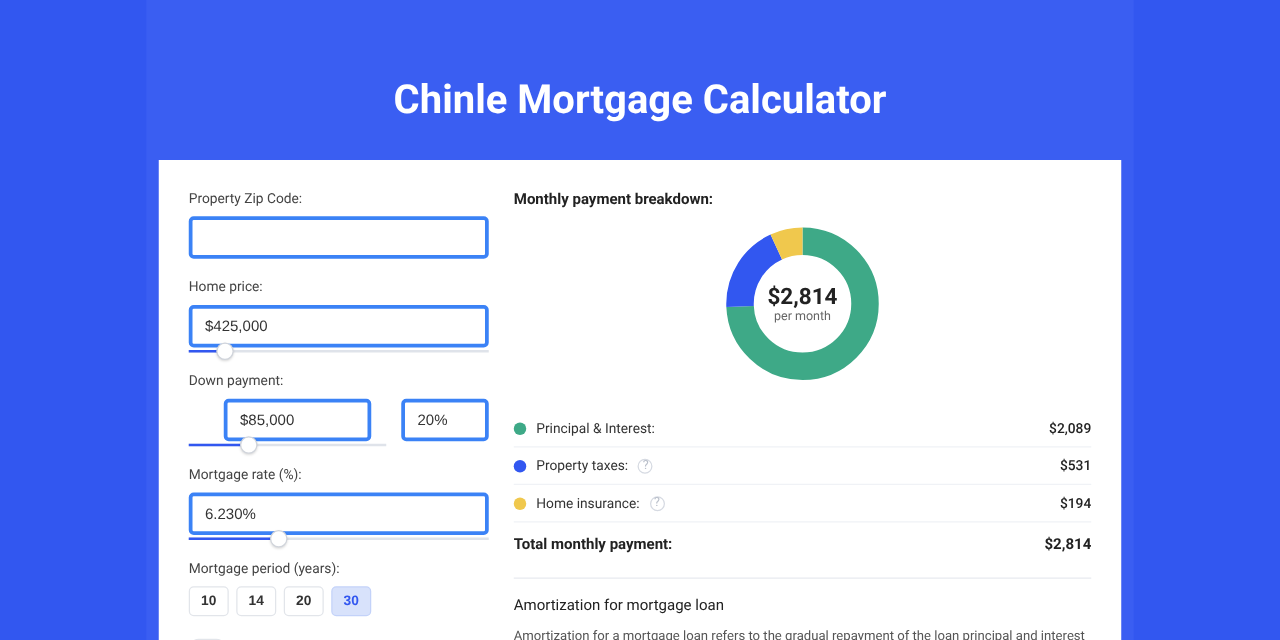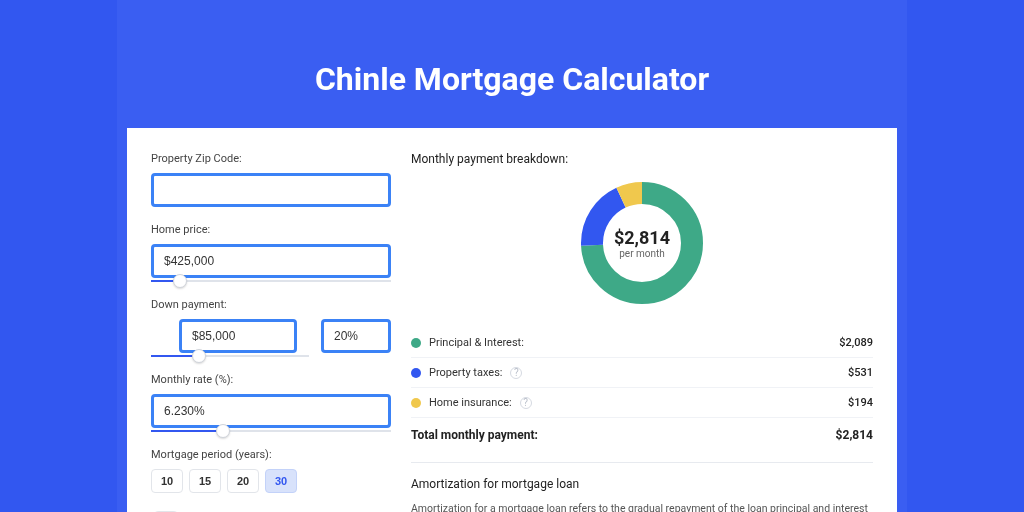--- a/index.html
+++ b/index.html
@@ -113,21 +113,21 @@
     left: 2px;
     top: 2px;
     width: 12px;
     height: 12px;
     background: #fff;
     border-radius: 50%;
   }
 
   .breakdown-title {
     font-size: 12px;
-    font-weight: 400;
+    font-weight: 700;
     color: #222;
     margin-bottom: 12px;
   }
   .donut-wrap {
     display: flex;
     justify-content: center;
     margin-bottom: 20px;
   }
   .donut {
     width: 130px;
@@ -214,33 +214,33 @@
           <input class="text-input" type="text" value="$85,000" style="">
           <input class="text-input" type="text" value="20%" style="">
         </div>
         <div class="slider-track" style="width:66%">
           <div class="slider-fill" style="width:30%"></div>
           <div class="slider-thumb" style="left:30%"></div>
         </div>
       </div>
 
       <div class="field-group">
-        <label class="form-label">Monthly rate (%):</label>
+        <label class="form-label">Mortgage rate (%):</label>
         <input class="text-input" type="text" value="6.230%" style="">
         <div class="slider-track">
           <div class="slider-fill" style="width:30%"></div>
           <div class="slider-thumb" style="left:30%"></div>
         </div>
       </div>
 
       <div class="field-group">
         <label class="form-label">Mortgage period (years):</label>
         <div class="period-buttons">
           <button class="period-btn">10</button>
-          <button class="period-btn">15</button>
+          <button class="period-btn">14</button>
           <button class="period-btn">20</button>
           <button class="period-btn active">30</button>
         </div>
       </div>
 
       <div class="toggle-row">
         <div class="toggle"></div>
 
       </div>
     </div>

